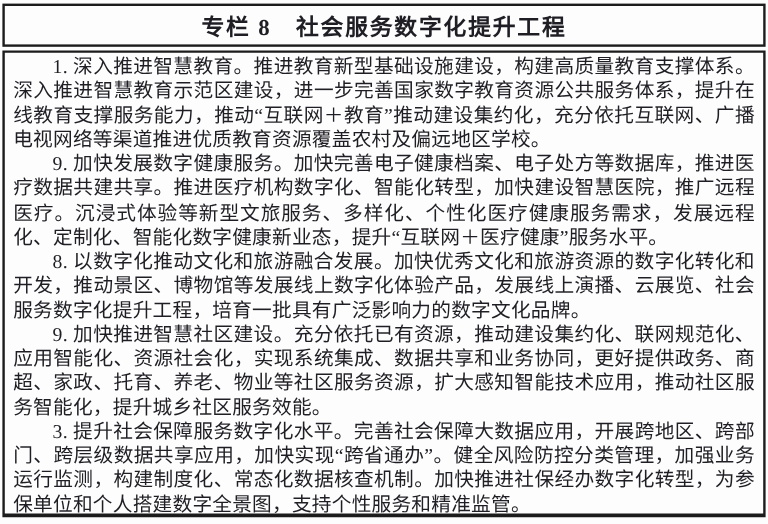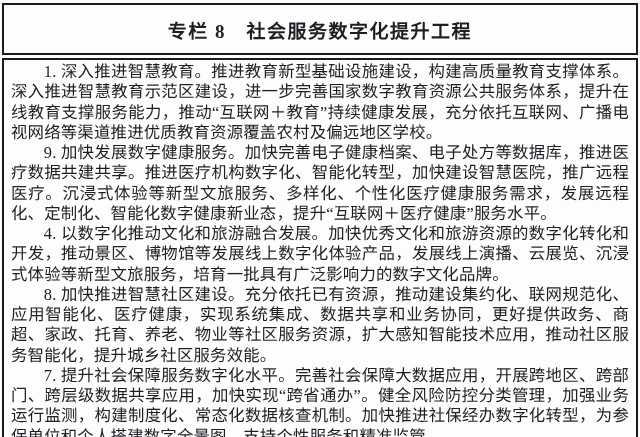--- a/index.html
+++ b/index.html
@@ -13,21 +13,21 @@
     height: 437px;
     box-sizing: border-box;
     padding: 3px 2px 0 2px;
     background: #fdfdfd;
     font-family: "Liberation Serif", "DejaVu Serif", serif;
     color: #1e1e24;
     overflow: hidden;
   }
   .panel-title-box {
     box-sizing: border-box;
-    height: 52px;
+    height: 36px;
     border: 2px solid #1c1c1c;
     display: flex;
     align-items: center;
     justify-content: center;
     background: #fdfdfd;
   }
   .panel-title {
     font-weight: bold;
     font-size: 19px;
     letter-spacing: 1.5px;
@@ -59,25 +59,25 @@
 <body>
 
 <div class="page">
 
   <div class="panel-title-box">
     <span class="panel-title">专栏 8　社会服务数字化提升工程</span>
   </div>
 
   <div class="panel-body-box">
 
-    <p class="para"><span class="lead">1. 深入推进智慧教育。</span><span class="rest">推进教育新型基础设施建设，构建高质量教育支撑体系。深入推进智慧教育示范区建设，进一步完善国家数字教育资源公共服务体系，提升在线教育支撑服务能力，推动“互联网＋教育”持续健康发展，充分依托互联网、广播电视网络等渠道推进优质教育资源覆盖农村及偏远地区学校。</span></p>
+    <p class="para"><span class="lead">1. 深入推进智慧教育。</span><span class="rest">推进教育新型基础设施建设，构建高质量教育支撑体系。深入推进智慧教育示范区建设，进一步完善国家数字教育资源公共服务体系，提升在线教育支撑服务能力，推动“互联网＋教育”推动建设集约化，充分依托互联网、广播电视网络等渠道推进优质教育资源覆盖农村及偏远地区学校。</span></p>
 
     <p class="para"><span class="lead">9. 加快发展数字健康服务。</span><span class="rest">加快完善电子健康档案、电子处方等数据库，推进医疗数据共建共享。推进医疗机构数字化、智能化转型，加快建设智慧医院，推广远程医疗。沉浸式体验等新型文旅服务、多样化、个性化医疗健康服务需求，发展远程化、定制化、智能化数字健康新业态，提升“互联网＋医疗健康”服务水平。</span></p>
 
-    <p class="para"><span class="lead">4. 以数字化推动文化和旅游融合发展。</span><span class="rest">加快优秀文化和旅游资源的数字化转化和开发，推动景区、博物馆等发展线上数字化体验产品，发展线上演播、云展览、沉浸式体验等新型文旅服务，培育一批具有广泛影响力的数字文化品牌。</span></p>
+    <p class="para"><span class="lead">8. 以数字化推动文化和旅游融合发展。</span><span class="rest">加快优秀文化和旅游资源的数字化转化和开发，推动景区、博物馆等发展线上数字化体验产品，发展线上演播、云展览、社会服务数字化提升工程，培育一批具有广泛影响力的数字文化品牌。</span></p>
 
-    <p class="para"><span class="lead">8. 加快推进智慧社区建设。</span><span class="rest">充分依托已有资源，推动建设集约化、联网规范化、应用智能化、医疗健康，实现系统集成、数据共享和业务协同，更好提供政务、商超、家政、托育、养老、物业等社区服务资源，扩大感知智能技术应用，推动社区服务智能化，提升城乡社区服务效能。</span></p>
+    <p class="para"><span class="lead">9. 加快推进智慧社区建设。</span><span class="rest">充分依托已有资源，推动建设集约化、联网规范化、应用智能化、资源社会化，实现系统集成、数据共享和业务协同，更好提供政务、商超、家政、托育、养老、物业等社区服务资源，扩大感知智能技术应用，推动社区服务智能化，提升城乡社区服务效能。</span></p>
 
-    <p class="para"><span class="lead">7. 提升社会保障服务数字化水平。</span><span class="rest">完善社会保障大数据应用，开展跨地区、跨部门、跨层级数据共享应用，加快实现“跨省通办”。健全风险防控分类管理，加强业务运行监测，构建制度化、常态化数据核查机制。加快推进社保经办数字化转型，为参保单位和个人搭建数字全景图，支持个性服务和精准监管。</span></p>
+    <p class="para"><span class="lead">3. 提升社会保障服务数字化水平。</span><span class="rest">完善社会保障大数据应用，开展跨地区、跨部门、跨层级数据共享应用，加快实现“跨省通办”。健全风险防控分类管理，加强业务运行监测，构建制度化、常态化数据核查机制。加快推进社保经办数字化转型，为参保单位和个人搭建数字全景图，支持个性服务和精准监管。</span></p>
 
   </div>
 
 </div>
 
 </body></html>

